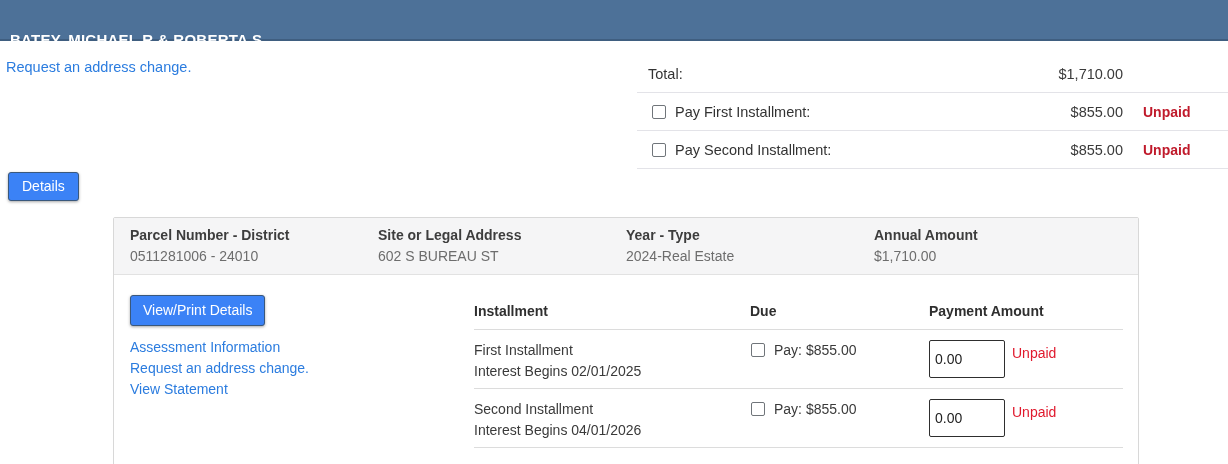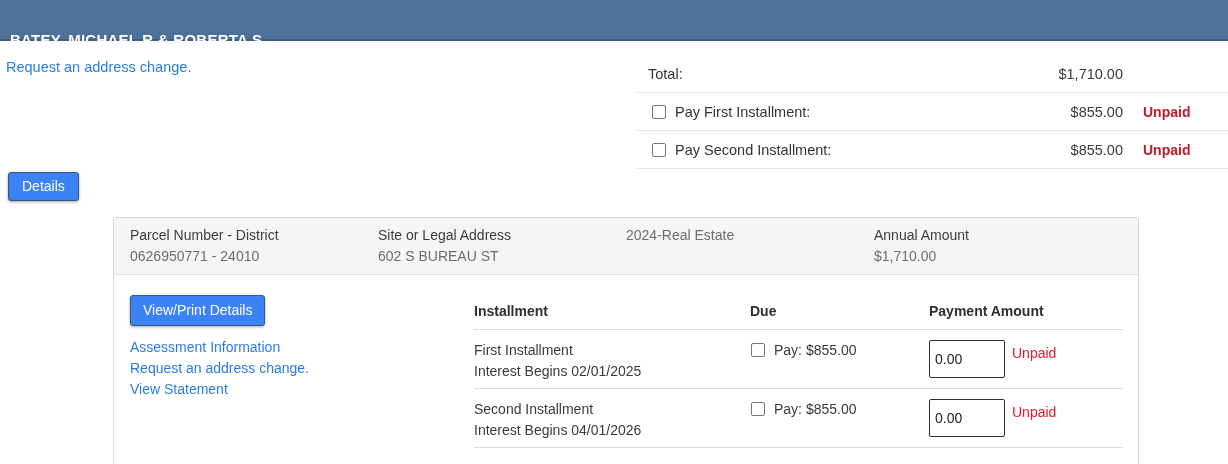--- a/index.html
+++ b/index.html
@@ -56,21 +56,21 @@
   .panel {
     position:absolute; left:113px; top:217px; width:1026px; height:250px;
     border:1px solid #d8d8d8; border-radius:2px; background:#fff;
     box-sizing:border-box;
   }
   .panel-head {
     background:#f5f5f6; border-bottom:1px solid #e2e2e2;
     display:flex; padding:9px 16px 10px; box-sizing:border-box;
   }
   .ph-col { width:253px; }
-  .ph-label { font-size:14px; font-weight:normal; color:#3d3d3d; line-height:16px; margin-bottom:5px; }
+  .ph-label { font-size:14px; font-weight:bold; color:#3d3d3d; line-height:16px; margin-bottom:5px; }
   .ph-value { font-size:14px; color:#6d6d6d; line-height:16px; }
 
   .panel-body { position:relative; height:192px; }
   .vp-btn { position:absolute; left:16px; top:20px; padding:6px 12px 7px; }
   .links { position:absolute; left:16px; top:62px; }
   .links a {
     display:block; font-size:14px; line-height:21px; color:#2b7cdf;
     text-decoration:none; cursor:pointer;
   }
 
@@ -133,27 +133,28 @@
     </div>
   </div>
 
   <button class="steel-btn details-btn">Details</button>
 
   <div class="panel">
 
     <div class="panel-head">
       <div class="ph-col">
         <div class="ph-label">Parcel Number - District</div>
-        <div class="ph-value">0626950771 - 24010</div>
+        <div class="ph-value">0511281006 - 24010</div>
       </div>
       <div class="ph-col">
         <div class="ph-label">Site or Legal Address</div>
         <div class="ph-value">602 S BUREAU ST</div>
       </div>
       <div class="ph-col">
+        <div class="ph-label">Year - Type</div>
         <div class="ph-value">2024-Real Estate</div>
       </div>
       <div class="ph-col">
         <div class="ph-label">Annual Amount</div>
         <div class="ph-value">$1,710.00</div>
       </div>
     </div>
 
     <div class="panel-body">
 

